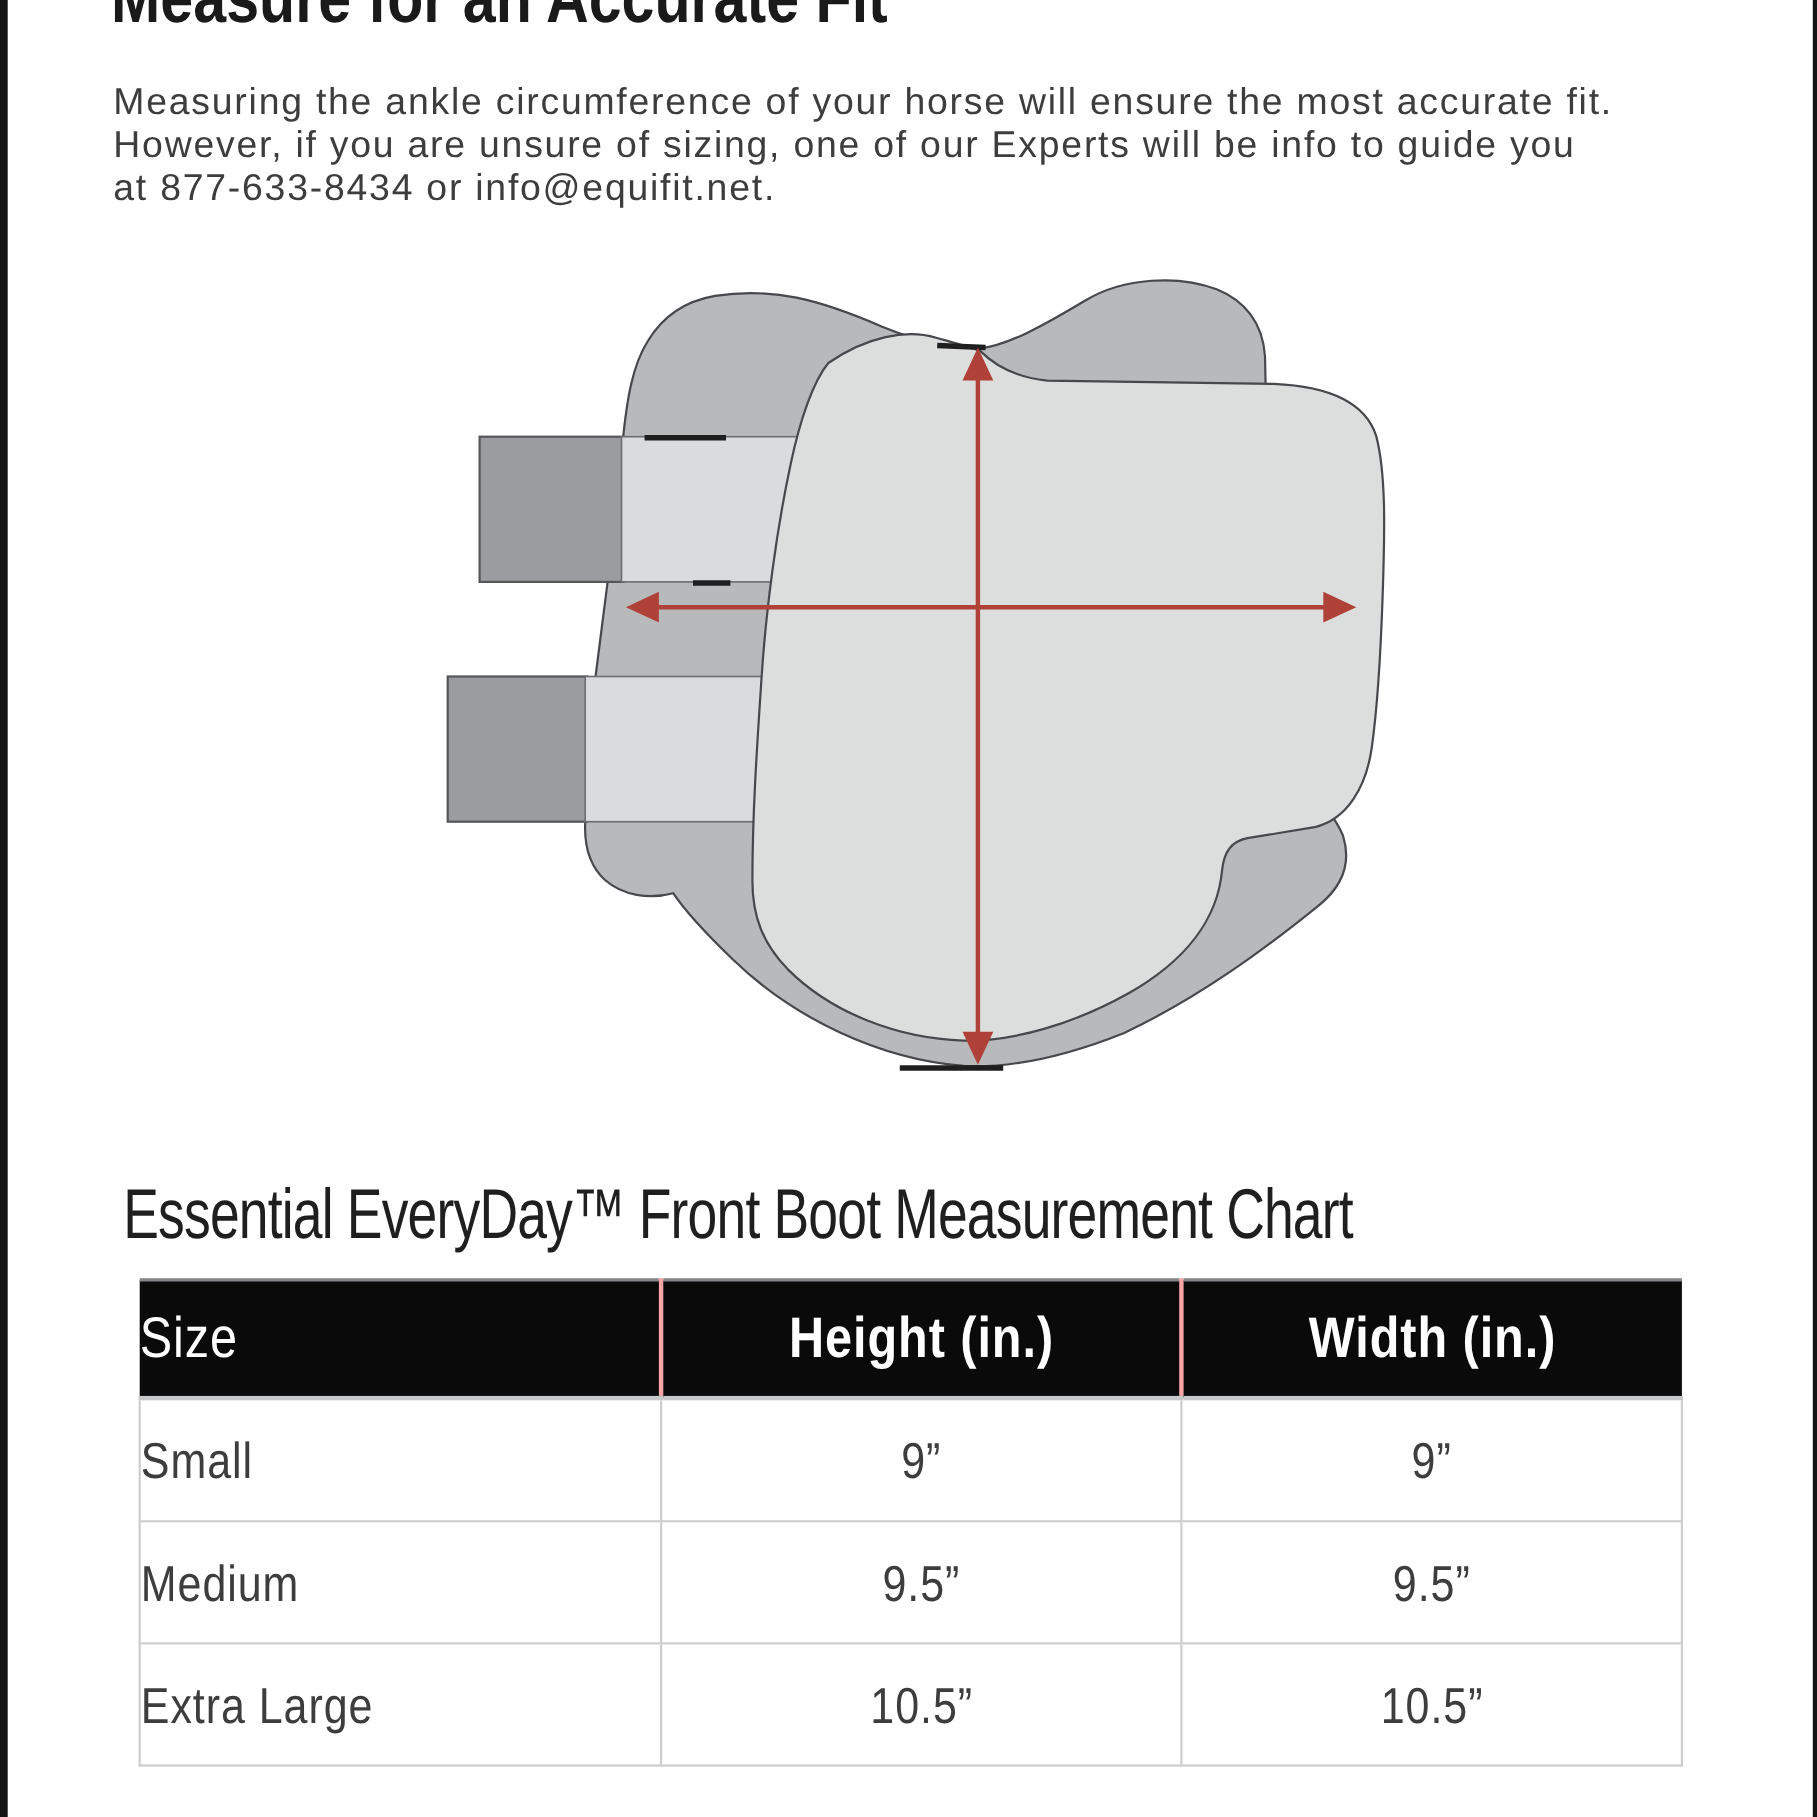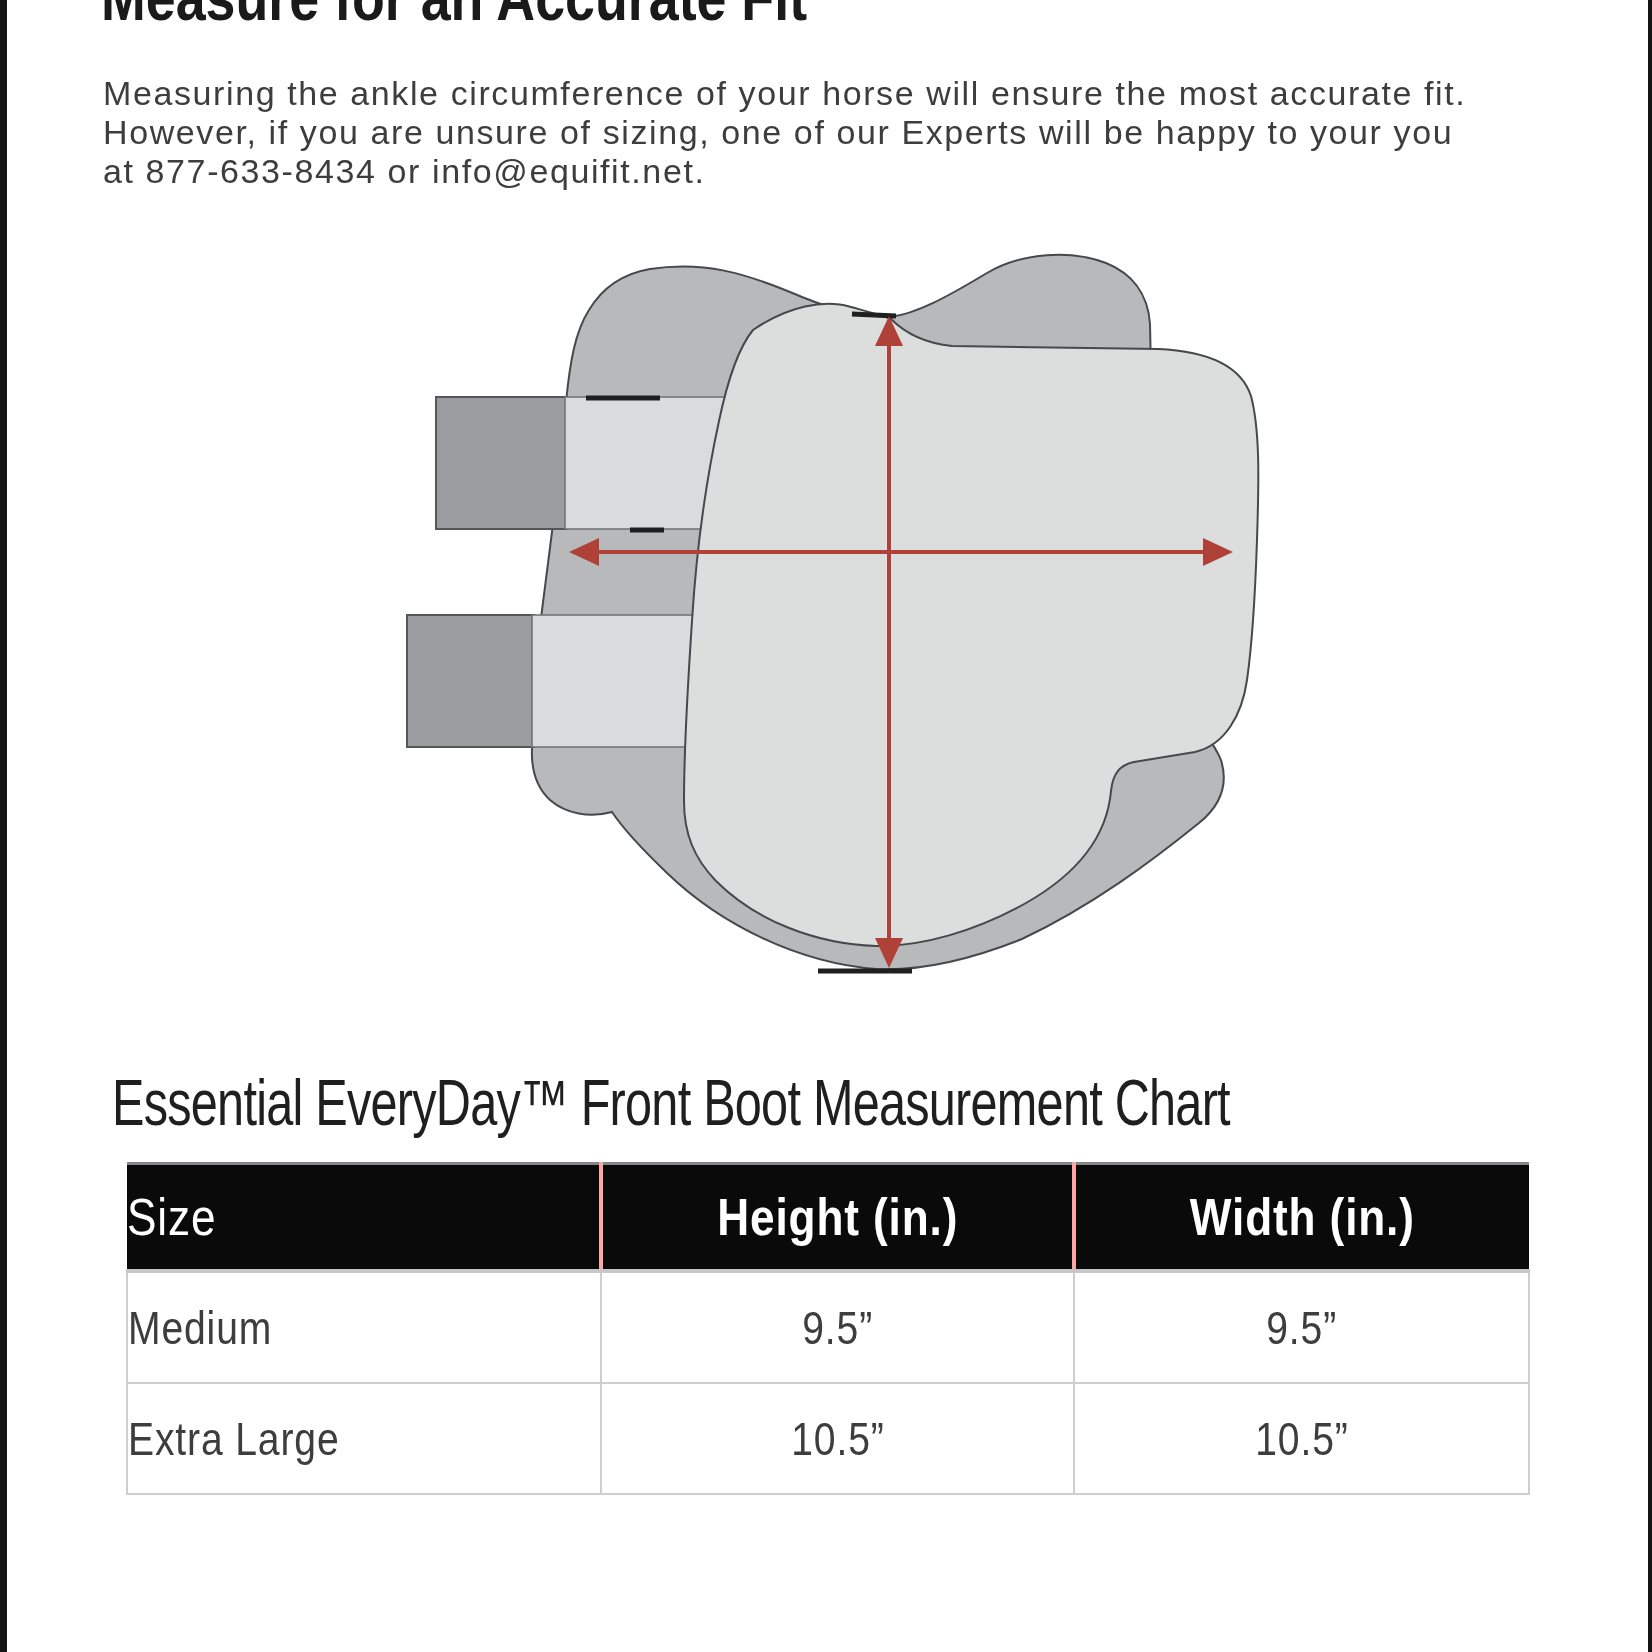--- a/index.html
+++ b/index.html
@@ -71,21 +71,21 @@
 
 <div id="page">
 
   <div id="edge-left" class="edge-bar"></div>
   <div id="edge-right" class="edge-bar"></div>
 
   <h1 id="page-title">Measure for an Accurate Fit</h1>
 
   <div id="intro">
     <div class="line">Measuring the ankle circumference of your horse will ensure the most accurate fit.</div>
-    <div class="line">However, if you are unsure of sizing, one of our Experts will be happy to your you</div>
+    <div class="line">However, if you are unsure of sizing, one of our Experts will be info to guide you</div>
     <div class="line">at 877-633-8434 or info@equifit.net.</div>
   </div>
 
   <div id="diagram">
     <svg viewBox="395 250 875 725" xmlns="http://www.w3.org/2000/svg">
 
       <path class="shell" d="
         M 566 402
         C 570 362 575 332 589 310
         C 601 290 621 274 650 269
@@ -164,20 +164,25 @@
     </colgroup>
     <thead>
       <tr>
         <th class="col-size"><span class="cx cx-left">Size</span></th>
         <th class="col-center"><span class="cx">Height (in.)</span></th>
         <th class="col-center"><span class="cx">Width (in.)</span></th>
       </tr>
     </thead>
     <tbody>
       <tr>
+        <td class="col-size"><span class="cx cx-left">Small</span></td>
+        <td class="col-center"><span class="cx">9”</span></td>
+        <td class="col-center"><span class="cx">9”</span></td>
+      </tr>
+      <tr>
         <td class="col-size"><span class="cx cx-left">Medium</span></td>
         <td class="col-center"><span class="cx">9.5”</span></td>
         <td class="col-center"><span class="cx">9.5”</span></td>
       </tr>
       <tr>
         <td class="col-size"><span class="cx cx-left">Extra Large</span></td>
         <td class="col-center"><span class="cx">10.5”</span></td>
         <td class="col-center"><span class="cx">10.5”</span></td>
       </tr>
     </tbody>

